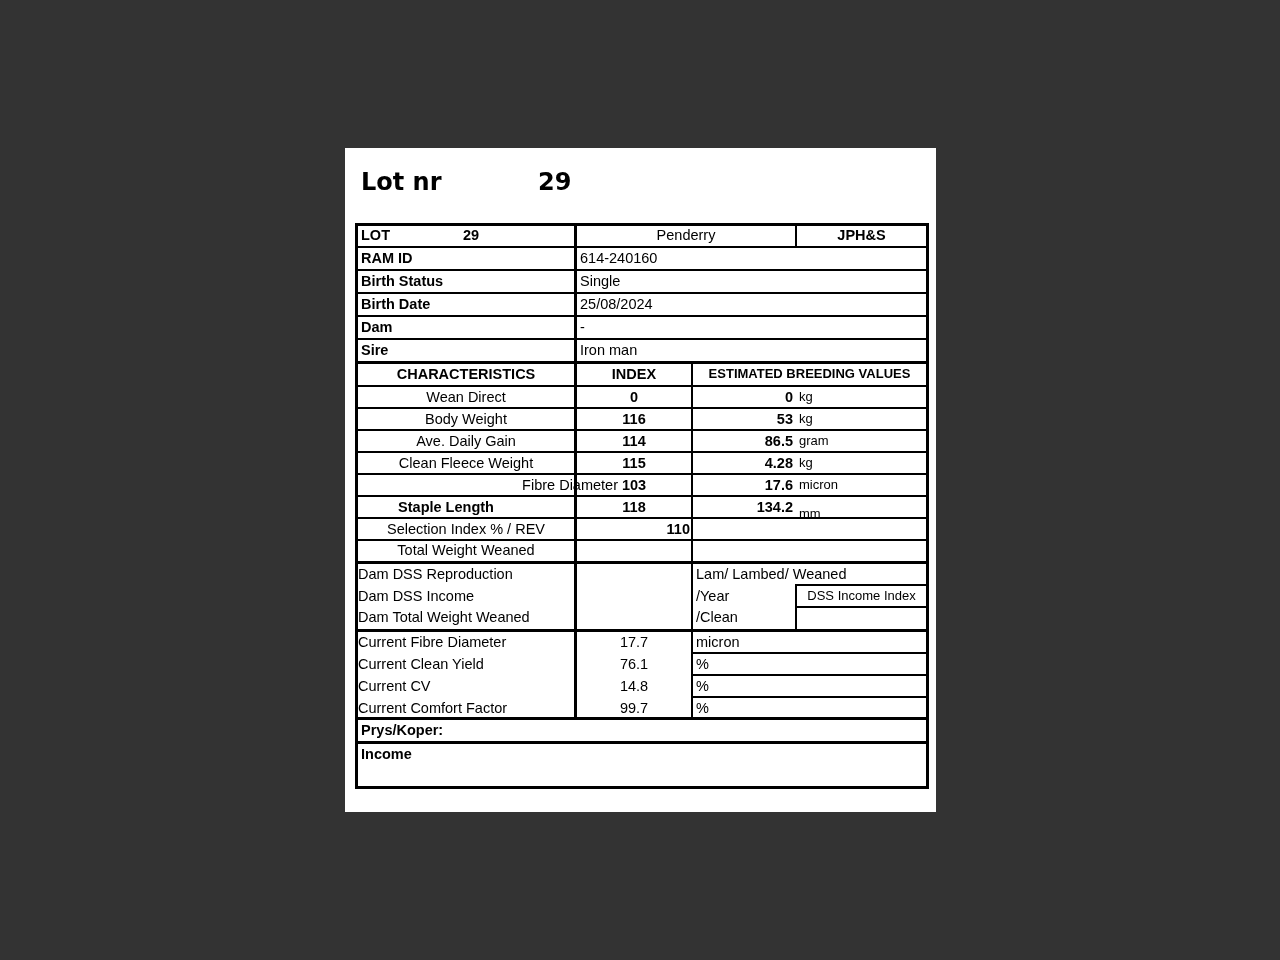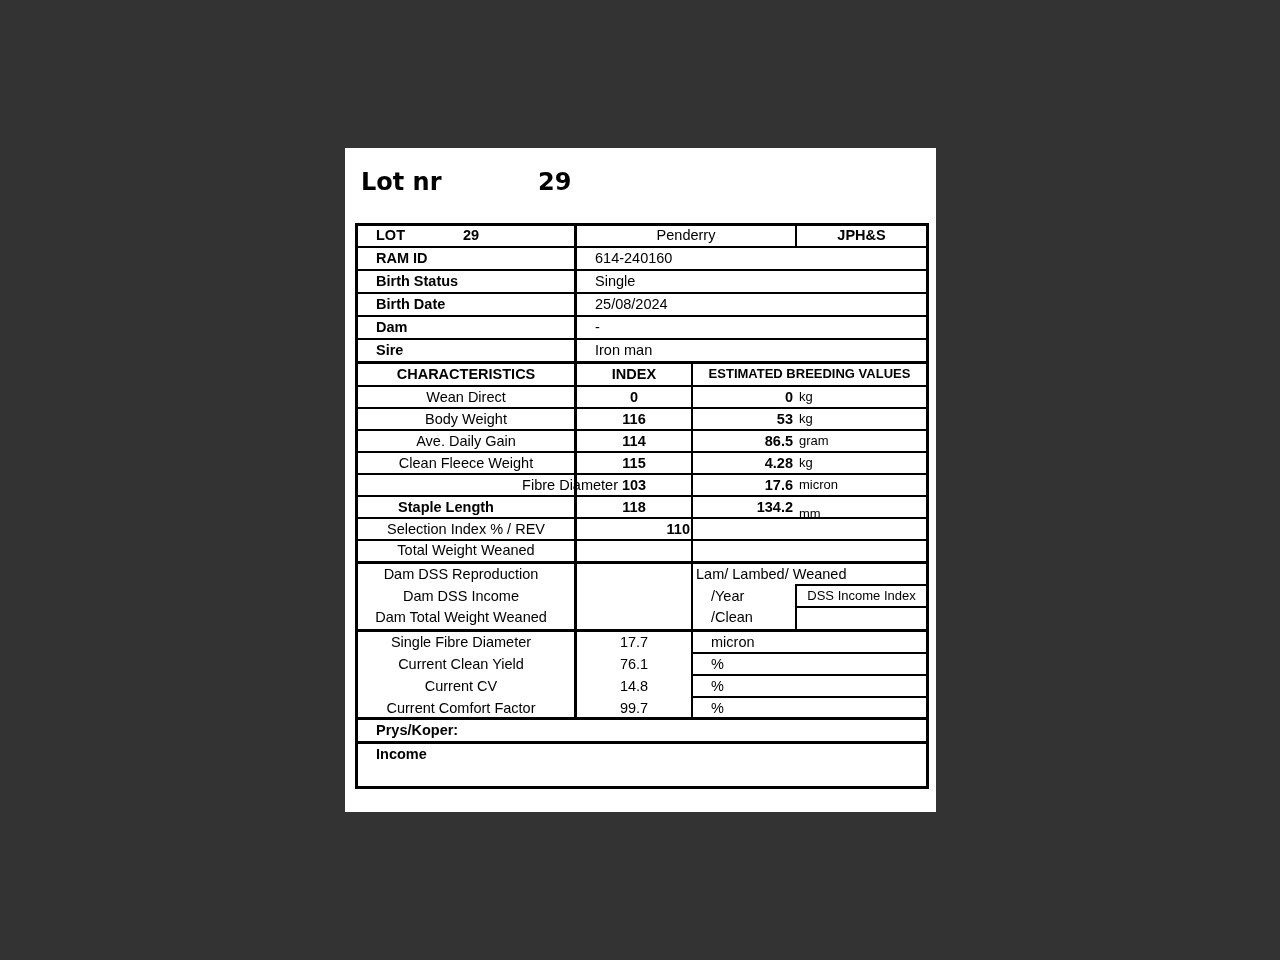--- a/index.html
+++ b/index.html
@@ -2,23 +2,23 @@
 <html><head>
   <meta charset="utf-8">
   <style>
     html, body { margin:0; padding:0; }
     body { width:1280px; height:960px; background:#333333; position:relative; overflow:hidden;
            font-family:"Liberation Sans", sans-serif; color:#000; }
     .card { position:absolute; left:345px; top:148px; width:591px; height:664px; background:#ffffff; }
     .title { position:absolute; top:168px; font-family:"DejaVu Sans", sans-serif; font-weight:bold; font-size:24px; line-height:28px; }
     .cell { position:absolute; box-sizing:border-box; font-size:14.5px; line-height:20px; white-space:nowrap; overflow:hidden; }
     .b { font-weight:bold; }
-    .l { text-align:left; padding-left:18px; }
+    .l { text-align:left; padding-left:3px; }
     .c { text-align:center; }
-    .r { text-align:center; padding-right:10px; }
+    .r { text-align:left; padding-right:10px; }
     .hl { position:absolute; background:#000; height:2px; }
     .hl3 { position:absolute; background:#000; height:3px; }
     .vl { position:absolute; background:#000; width:2px; }
     .vl3 { position:absolute; background:#000; width:3px; }
     .ebv-val { position:absolute; box-sizing:border-box; text-align:right; font-weight:bold; font-size:14.5px; line-height:20px; }
     .ebv-unit { position:absolute; box-sizing:border-box; text-align:left; font-size:13px; line-height:20px; }
   </style>
 </head>
 <body>
 
@@ -153,21 +153,21 @@
 
 <div class="cell r" style="left:358px; top:586px; width:216px; height:20px;">Dam DSS Income</div>
 <div class="cell l" style="left:693px; top:586px; width:100px; height:20px;">/Year</div>
 <div class="cell c" style="left:797px; top:586px; width:129px; height:20px; font-size:13px;border-radius:7px;">DSS Income Index</div>
 
 <div class="cell r" style="left:358px; top:607px; width:216px; height:20px;">Dam Total Weight Weaned</div>
 <div class="cell l" style="left:693px; top:607px; width:100px; height:20px;">/Clean</div>
 <div class="cell c" style="left:797px; top:608px; width:129px; height:20px;"></div>
 
 <div>
-  <div class="cell r" style="left:358px; top:632px; width:216px; height:20px;">Single Fibre Diameter</div>
+  <div class="cell r" style="left:358px; top:632px; width:216px; height:20px;">Current Fibre Diameter</div>
   <div class="cell c" style="left:577px; top:632px; width:114px; height:20px;">17.7</div>
   <div class="cell l" style="left:693px; top:632px; width:233px; height:20px;">micron</div>
 </div>
 <div>
   <div class="cell r" style="left:358px; top:654px; width:216px; height:20px;">Current Clean Yield</div>
   <div class="cell c" style="left:577px; top:654px; width:114px; height:20px;">76.1</div>
   <div class="cell l" style="left:693px; top:654px; width:233px; height:20px;">%</div>
 </div>
 <div>
   <div class="cell r" style="left:358px; top:676px; width:216px; height:20px;">Current CV</div>

